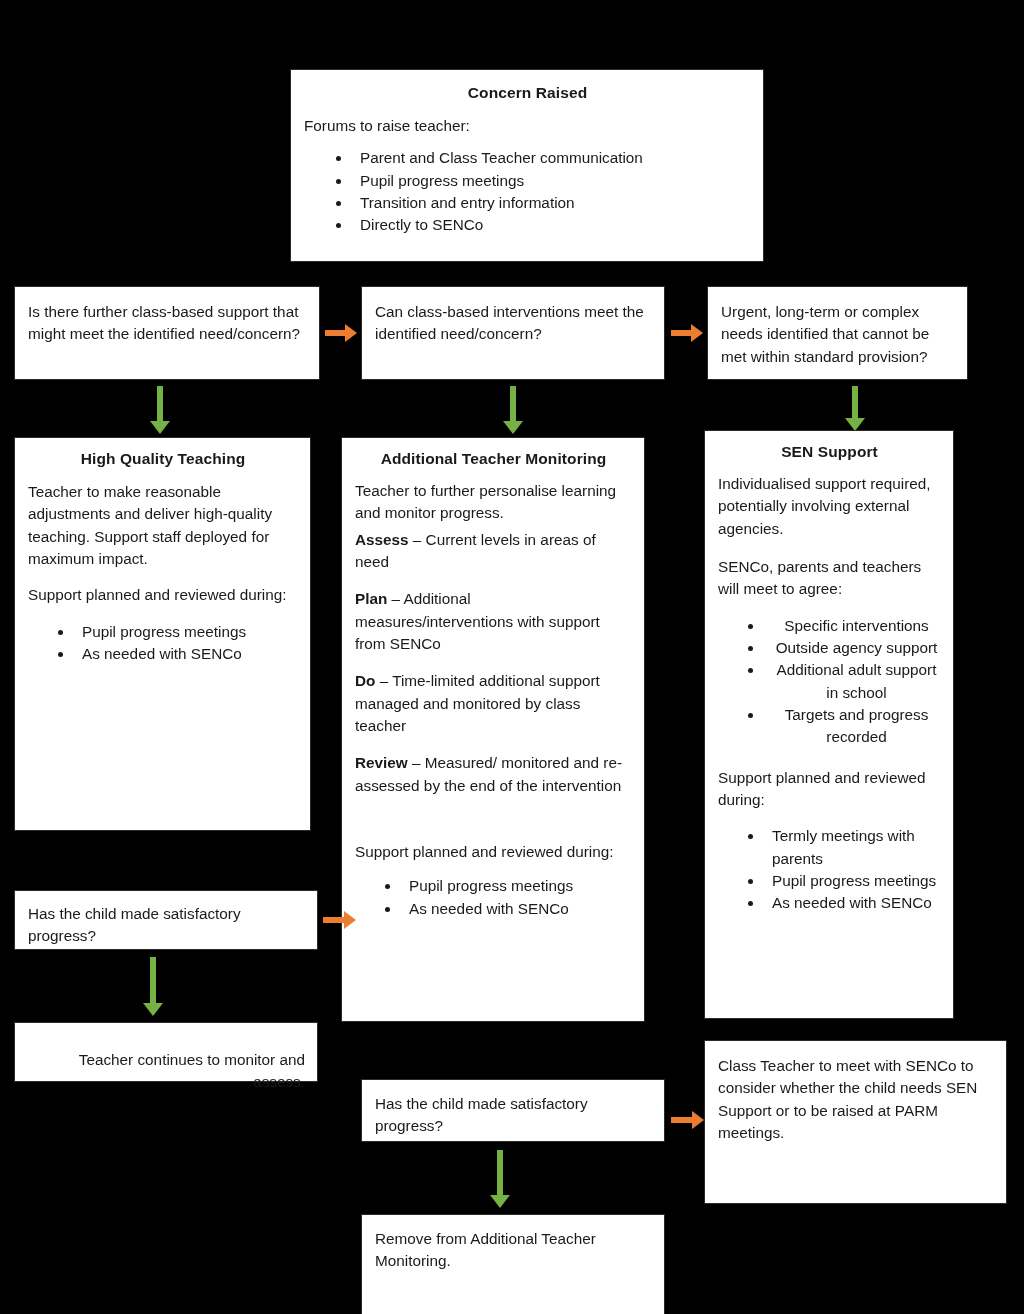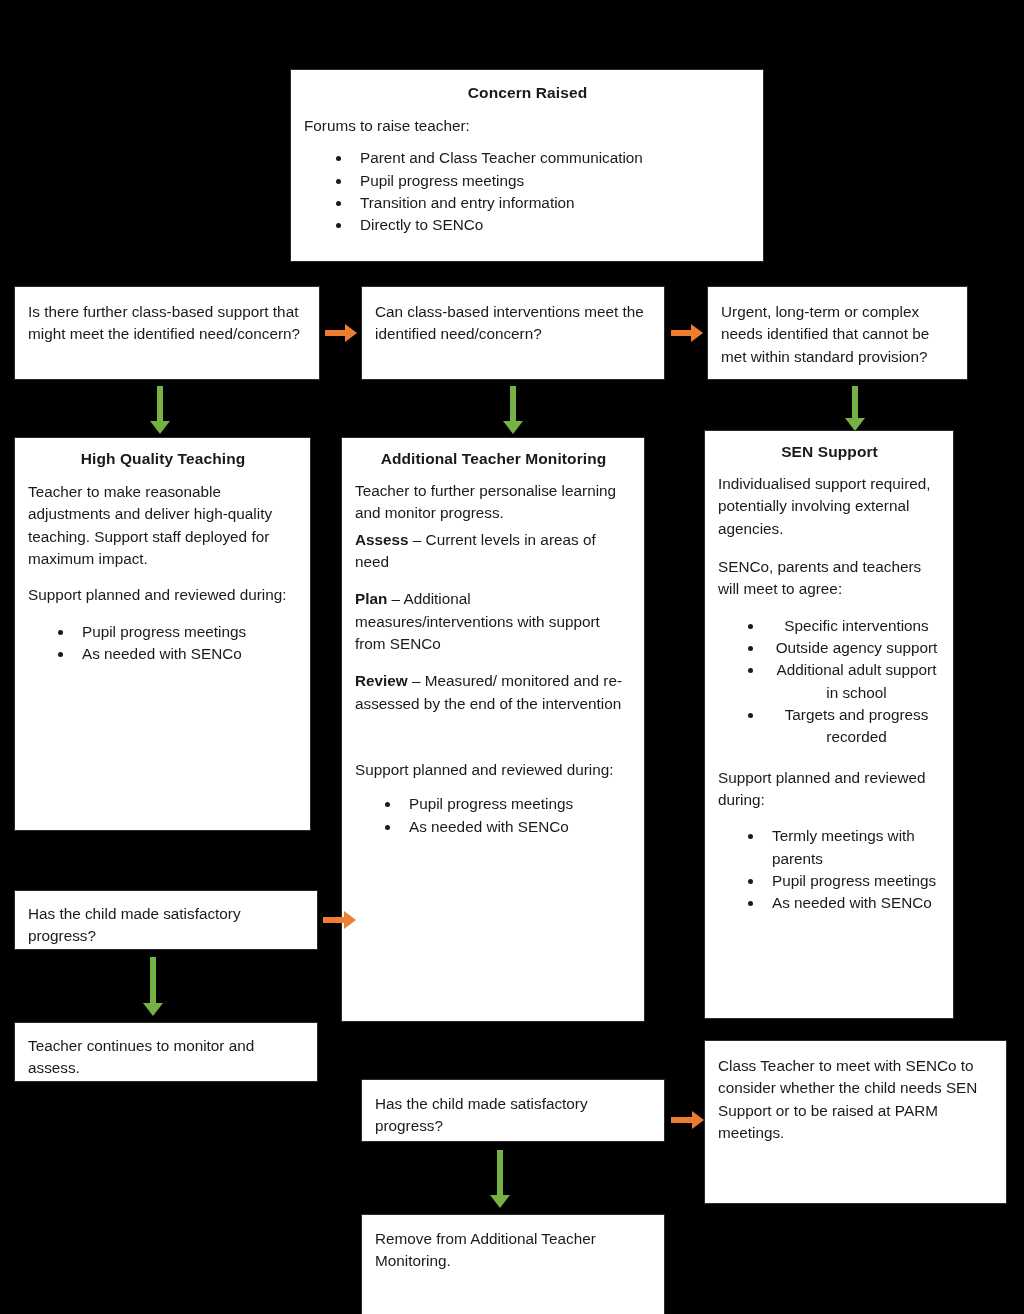--- a/index.html
+++ b/index.html
@@ -155,20 +155,21 @@
       <li>Pupil progress meetings</li>
       <li>As needed with SENCo</li>
     </ul>
   </div>
 
   <div class="box" style="left:341px; top:437px; width:304px; height:585px;">
     <div class="title" style="margin-bottom:12px;">Additional Teacher Monitoring</div>
     <p style="margin-bottom:4px;">Teacher to further personalise learning and monitor progress.</p>
     <p style="margin-bottom:15px;"><b>Assess</b><span> – Current levels in areas of need</span></p>
     <p style="margin-bottom:15px;"><b>Plan</b><span> – Additional measures/interventions with support from SENCo</span></p>
+    <p style="margin-bottom:15px;"><b>Do</b><span> – Time-limited additional support managed and monitored by class teacher</span></p>
     <p style="margin-bottom:0;"><b>Review</b><span> – Measured/ monitored and re-assessed by the end of the intervention</span></p>
     <div class="spacer" style="height:44px;"></div>
     <p style="margin-bottom:12px;">Support planned and reviewed during:</p>
     <ul>
       <li>Pupil progress meetings</li>
       <li>As needed with SENCo</li>
     </ul>
   </div>
 
   <div class="box" style="left:704px; top:430px; width:250px; height:589px;">
@@ -196,21 +197,21 @@
   <div class="arrow-right" style="left:323px; top:911px; width:34px;">
     <div class="shaft" style="width:22px;"></div>
     <div class="head" style="left:21px;"></div>
   </div>
 
   <div class="arrow-down" style="left:143px; top:957px; height:60px;">
     <div class="shaft" style="height:46px;"></div>
     <div class="head" style="top:46px;"></div>
   </div>
 
-  <div class="box" style="left:14px; top:1022px; width:304px; height:60px; padding-top:12px;">
+  <div class="box" style="left:14px; top:1022px; width:304px; height:60px; padding-top:26px;text-align:right;">
     <p>Teacher continues to monitor and assess.</p>
   </div>
 
   <div class="box" style="left:361px; top:1079px; width:304px; height:63px; padding-top:13px;">
     <p>Has the child made satisfactory progress?</p>
   </div>
 
   <div class="arrow-right" style="left:671px; top:1111px; width:34px;">
     <div class="shaft" style="width:22px;"></div>
     <div class="head" style="left:21px;"></div>

